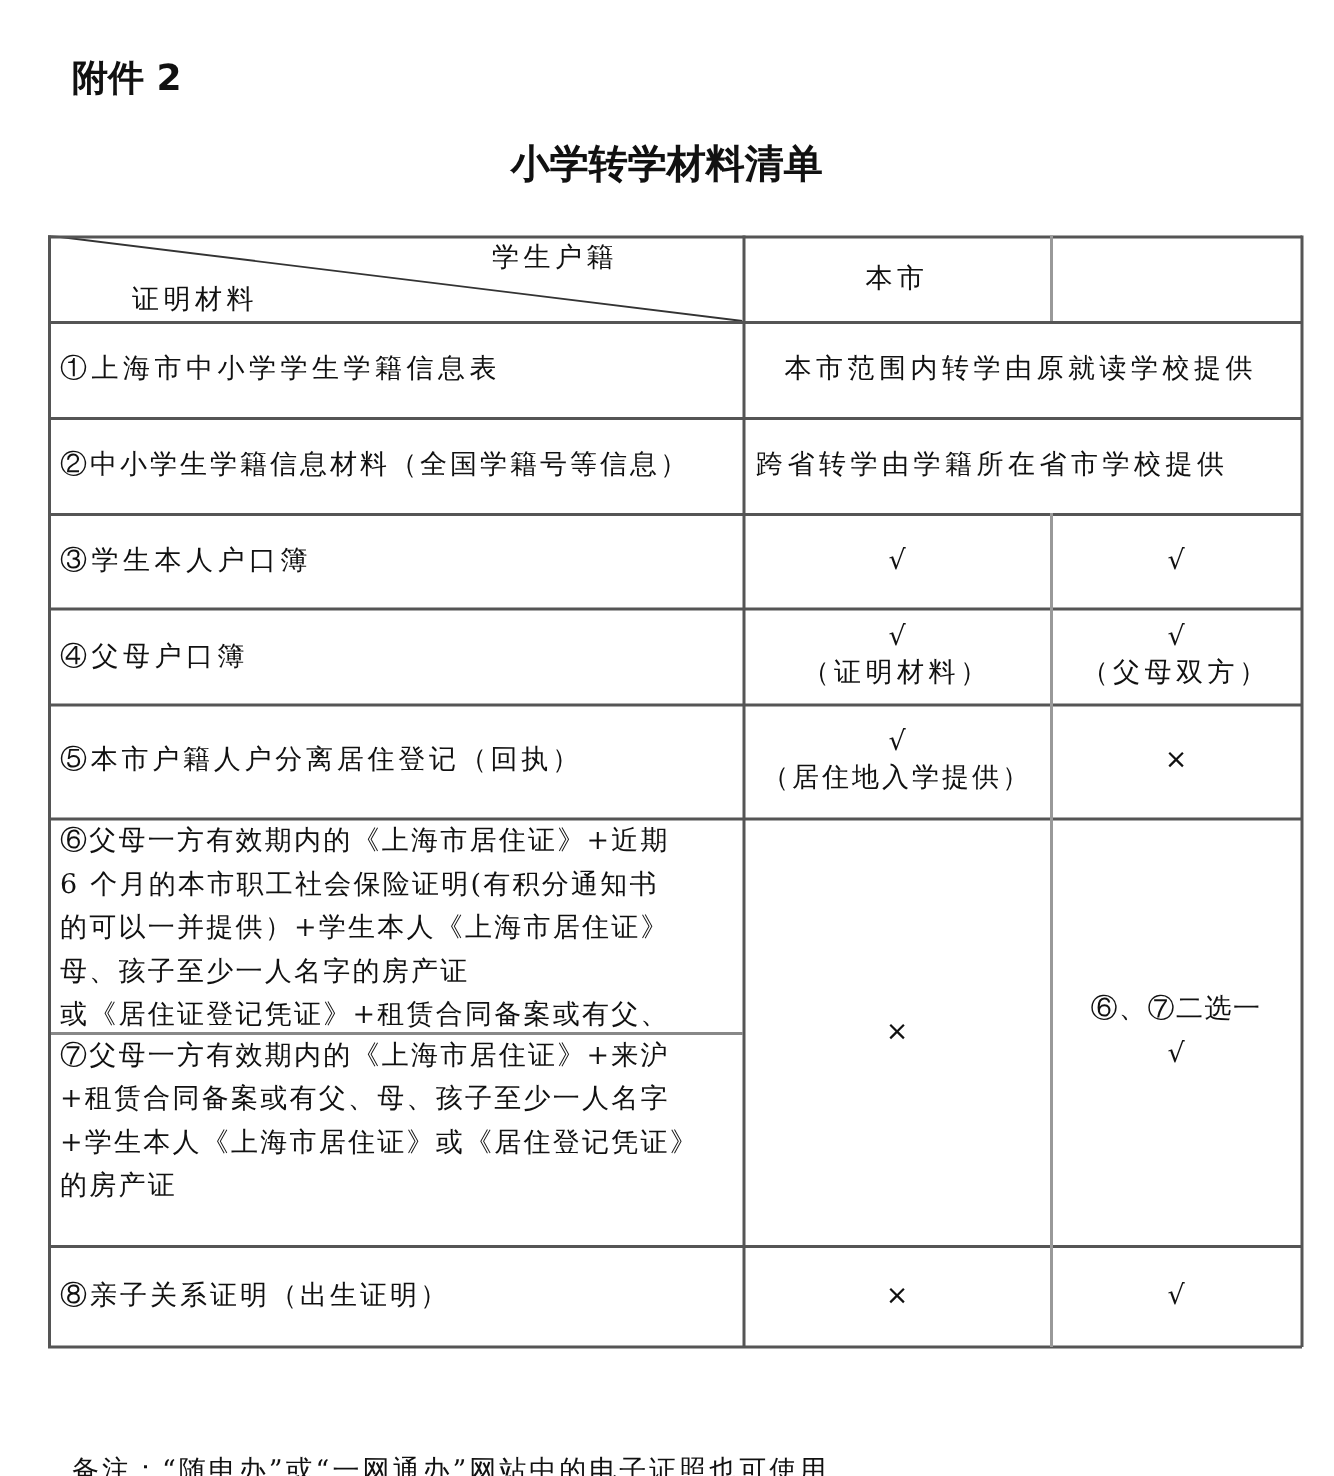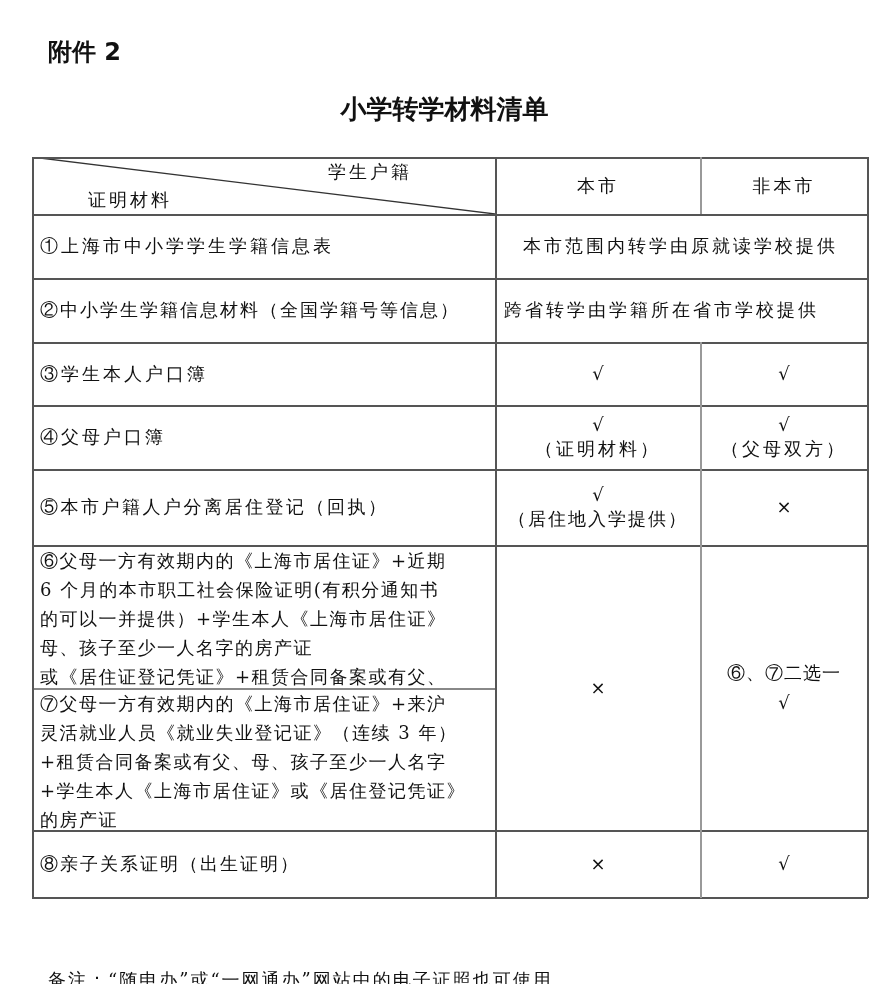--- a/index.html
+++ b/index.html
@@ -47,21 +47,20 @@
 
   <div class="line vl" style="left:0;top:0;height:741px;"></div>
   <div class="line vl" style="left:463px;top:0;height:741px;"></div>
   <div class="line vl light" style="left:668px;top:0;height:57px;"></div>
   <div class="line vl light" style="left:668px;top:185px;height:556px;"></div>
   <div class="line vl" style="left:835px;top:0;height:741px;"></div>
 
   <div class="cell" style="left:296px;top:2px;font-size:18px;">学生户籍</div>
   <div class="cell" style="left:56px;top:30px;font-size:18px;">证明材料</div>
   <div class="cell center" style="left:464px;top:0;width:204px;height:57px;">本市</div>
-  <div class="cell center" style="left:669px;top:0;width:166px;height:57px;">非本市</div>
 
   <div class="cell left" style="left:0;top:57px;height:64px;width:455px;">①上海市中小学学生学籍信息表</div>
   <div class="cell left" style="left:464px;top:57px;height:64px;width:363px;padding-left:27px;">本市范围内转学由原就读学校提供</div>
 
   <div class="cell left" style="left:0;top:121px;height:64px;width:455px;letter-spacing:2px;">②中小学生学籍信息材料（全国学籍号等信息）</div>
   <div class="cell left" style="left:464px;top:121px;height:64px;width:363px;">跨省转学由学籍所在省市学校提供</div>
 
   <div class="cell left" style="left:0;top:185px;height:63px;width:455px;">③学生本人户口簿</div>
   <div class="cell center" style="left:464px;top:185px;height:63px;width:204px;">
       <span class="mark">√</span>
@@ -92,21 +91,20 @@
   <div class="multi" style="position:absolute;left:0;top:389px;width:455px;">
     <div>⑥父母一方有效期内的《上海市居住证》+近期</div>
     <div>6 个月的本市职工社会保险证明(有积分通知书</div>
     <div>的可以一并提供）+学生本人《上海市居住证》</div>
     <div>母、孩子至少一人名字的房产证</div>
     <div>或《居住证登记凭证》+租赁合同备案或有父、</div>
   </div>
 
   <div class="multi" style="position:absolute;left:0;top:532px;width:455px;">
     <div>⑦父母一方有效期内的《上海市居住证》+来沪</div>
-    <div>灵活就业人员《就业失业登记证》（连续 3 年）</div>
     <div>+租赁合同备案或有父、母、孩子至少一人名字</div>
     <div>+学生本人《上海市居住证》或《居住登记凭证》</div>
     <div>的房产证</div>
   </div>
 
   <div class="cell center" style="left:464px;top:388px;height:285px;width:204px;">
       <span class="mark">×</span>
     </div>
   <div class="cell center" style="left:669px;top:388px;height:285px;width:166px;line-height:30px;letter-spacing:1px;">
     <span>⑥、⑦二选一</span>

